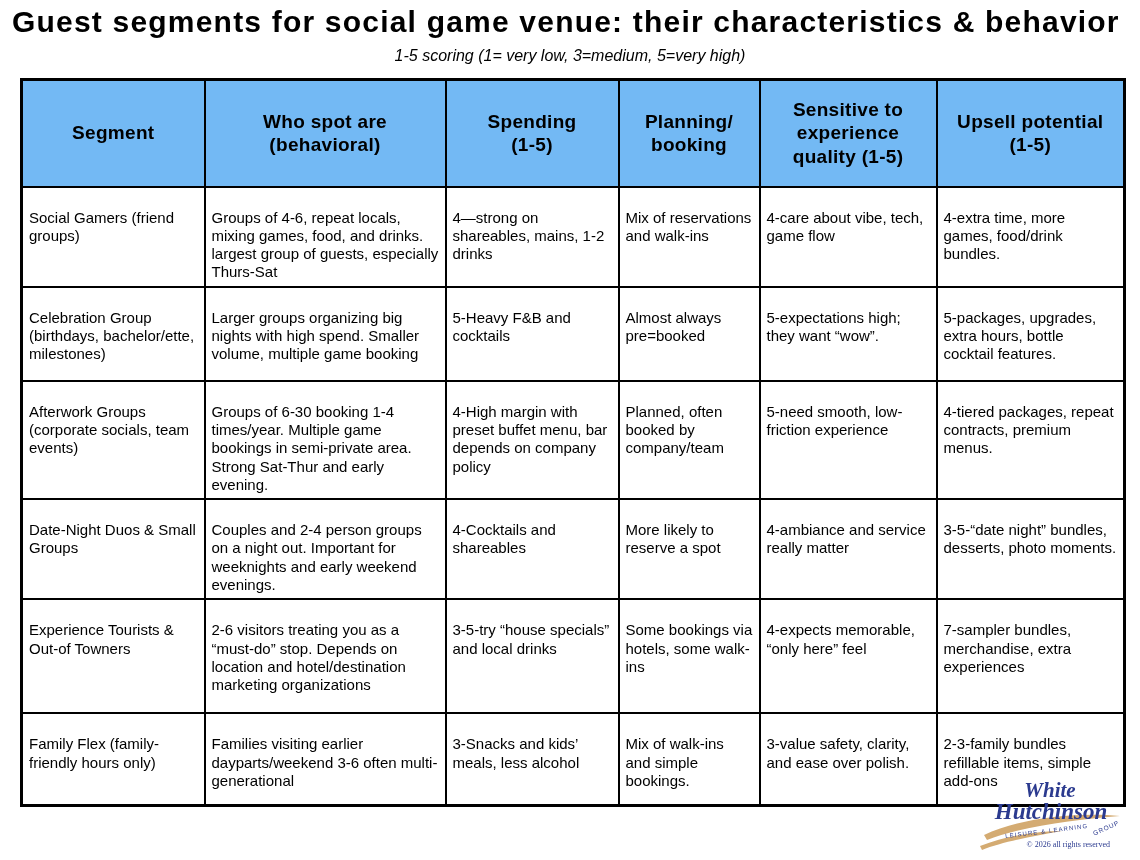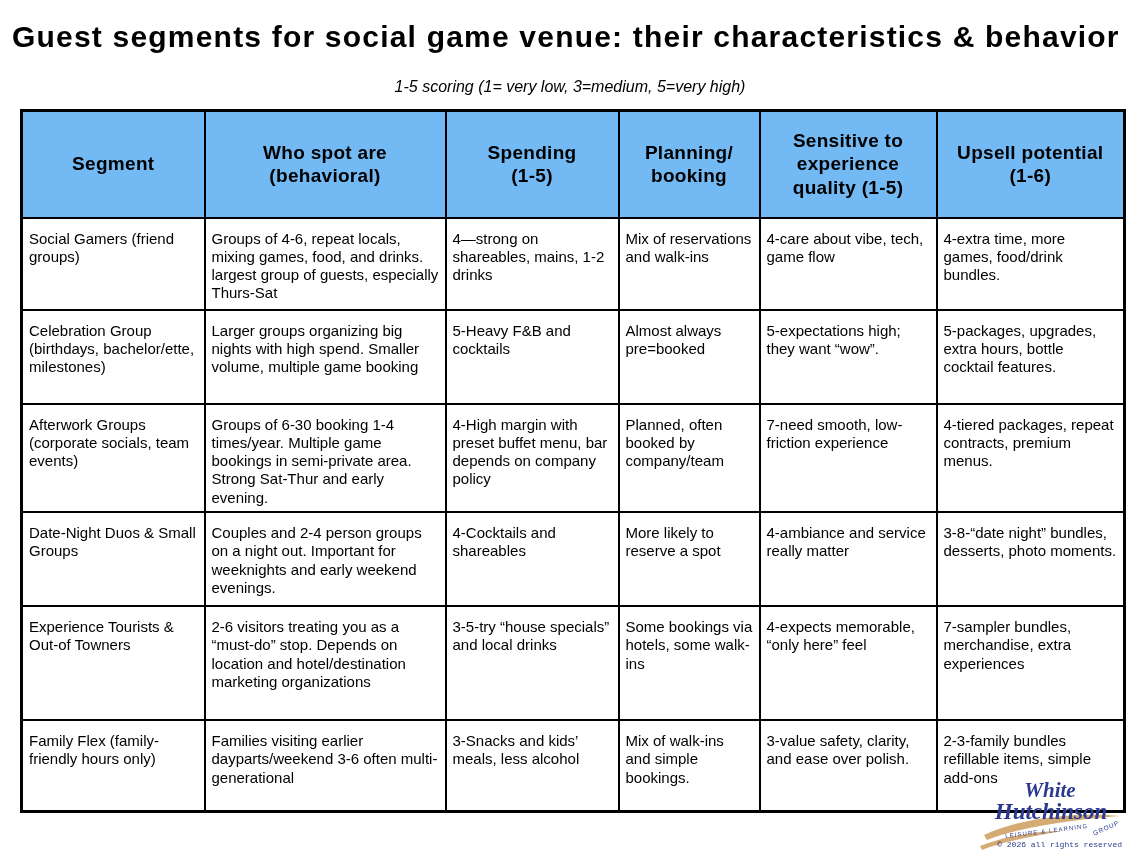--- a/index.html
+++ b/index.html
@@ -6,28 +6,28 @@
   html, body { margin: 0; padding: 0; }
   body {
     width: 1140px; height: 860px;
     background: #ffffff;
     font-family: "Liberation Sans", sans-serif;
     position: relative;
     overflow: hidden;
     color: #000;
   }
   .title {
-    margin: 20px 0 0 12px;
+    margin: 5px 0 0 12px;
     font-size: 30px;
     font-weight: bold;
     letter-spacing: 1.2px;
     white-space: nowrap;
   }
   .subtitle {
-    margin-top: 24px;
+    margin-top: 8px;
     text-align: center;
     font-style: italic;
     font-size: 16px;
   }
   table.segments {
     border-collapse: collapse;
     table-layout: fixed;
     margin: 13px 0 0 20px;
     width: 1103px;
     border: 3px solid #000;
@@ -42,39 +42,39 @@
     line-height: 1.25;
     text-align: center;
     vertical-align: middle;
     white-space: pre-line;
     padding: 4px 2px;
     letter-spacing: 0.3px;
   }
   table.segments td {
     vertical-align: top;
     text-align: left;
-    padding: 11px 6px 4px 6px;
+    padding: 21px 6px 4px 6px;
     font-size: 15px;
     line-height: 1.22;
   }
   td.sm { font-size: 13.5px; line-height: 1.3; }
   .logo {
     position: absolute;
     right: 12px;
     top: 778px;
     width: 150px;
     height: 78px;
   }
   .logo-copyright {
     position: absolute;
-    right: 18px;
+    right: 30px;
     top: 840px;
     font-size: 8px;
     color: #2b3a8f;
-    font-family: Liberation Mono, monospace;
+    font-family: Liberation Serif, serif;
   }
 </style>
 </head>
 <body>
 
 <div class="title">Guest segments for social game venue: their characteristics &amp; behavior</div>
 <div class="subtitle">1-5 scoring (1= very low, 3=medium, 5=very high)</div>
 
 <table class="segments">
   <colgroup>
@@ -91,21 +91,21 @@
       <th>Who spot are
 (behavioral)</th>
       <th>Spending
 (1-5)</th>
       <th>Planning/
 booking</th>
       <th>Sensitive to
 experience
 quality (1-5)</th>
       <th>Upsell potential
-(1-6)</th>
+(1-5)</th>
     </tr>
   </thead>
   <tbody>
     <tr style="height:92px">
       <td>Social Gamers (friend groups)</td>
       <td>Groups of 4-6, repeat locals, mixing games, food, and drinks. largest group of guests, especially Thurs-Sat</td>
       <td>4—strong on shareables, mains, 1-2 drinks</td>
       <td>Mix of reservations and walk-ins</td>
       <td>4-care about vibe, tech, game flow</td>
       <td>4-extra time, more games, food/drink bundles.</td>
@@ -116,30 +116,30 @@
       <td>5-Heavy F&amp;B and cocktails</td>
       <td>Almost always pre=booked</td>
       <td>5-expectations high; they want “wow”.</td>
       <td>5-packages, upgrades, extra hours, bottle cocktail features.</td>
     </tr>
     <tr style="height:91px">
       <td>Afterwork Groups (corporate socials, team events)</td>
       <td>Groups of 6-30 booking 1-4 times/year.  Multiple game bookings in semi-private area.  Strong Sat-Thur and early evening.</td>
       <td>4-High margin with preset buffet menu, bar depends on company policy</td>
       <td>Planned, often booked by company/team</td>
-      <td>7-need smooth, low-friction experience</td>
+      <td>5-need smooth, low-friction experience</td>
       <td>4-tiered packages, repeat contracts, premium menus.</td>
     </tr>
     <tr style="height:94px">
       <td>Date-Night Duos &amp; Small Groups</td>
       <td class="sm">Couples and 2-4 person groups on a night out. Important for weeknights and early weekend evenings.</td>
       <td>4-Cocktails and shareables</td>
       <td>More likely to reserve a spot</td>
       <td>4-ambiance and service really matter</td>
-      <td>3-8-“date night” bundles, desserts, photo moments.</td>
+      <td>3-5-“date night” bundles, desserts, photo moments.</td>
     </tr>
     <tr style="height:114px">
       <td>Experience Tourists &amp; Out-of Towners</td>
       <td>2-6 visitors treating you as a “must-do” stop. Depends on location and hotel/destination marketing organizations</td>
       <td>3-5-try “house specials” and local drinks</td>
       <td>Some bookings via hotels, some walk-ins</td>
       <td>4-expects memorable, “only here” feel</td>
       <td>7-sampler bundles, merchandise, extra experiences</td>
     </tr>
     <tr style="height:92px">

